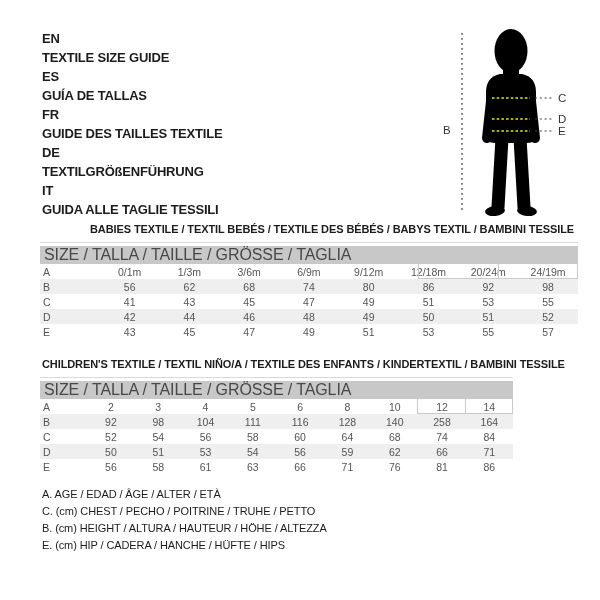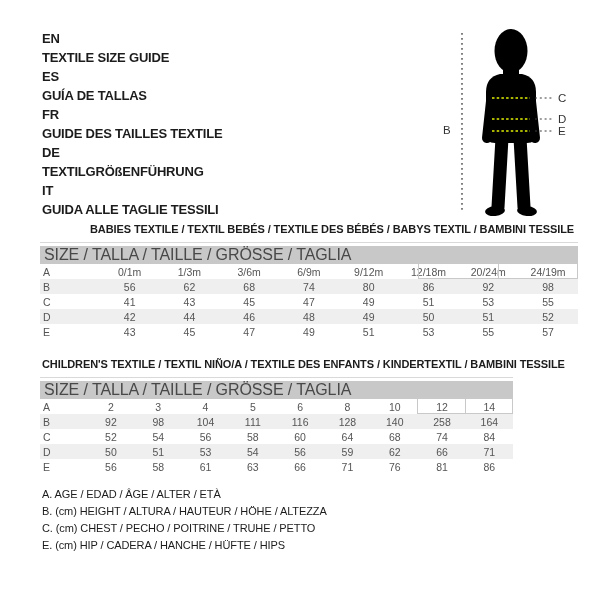--- a/index.html
+++ b/index.html
@@ -237,16 +237,16 @@
           <td>81</td>
           <td>86</td>
         </tr>
       </tbody>
   </table>
   <div class="rowa-box"></div>
 </div>
 
 <div class="legend">
     <div class="legend-line">A. AGE / EDAD / ÂGE / ALTER / ETÀ</div>
+    <div class="legend-line">C. (cm) CHEST / PECHO / POITRINE / TRUHE / PETTO</div>
     <div class="legend-line">B. (cm) HEIGHT / ALTURA / HAUTEUR / HÖHE / ALTEZZA</div>
-    <div class="legend-line">C. (cm) CHEST / PECHO / POITRINE / TRUHE / PETTO</div>
     <div class="legend-line">E. (cm) HIP / CADERA / HANCHE / HÜFTE / HIPS</div>
   </div>
 
 </body></html>

